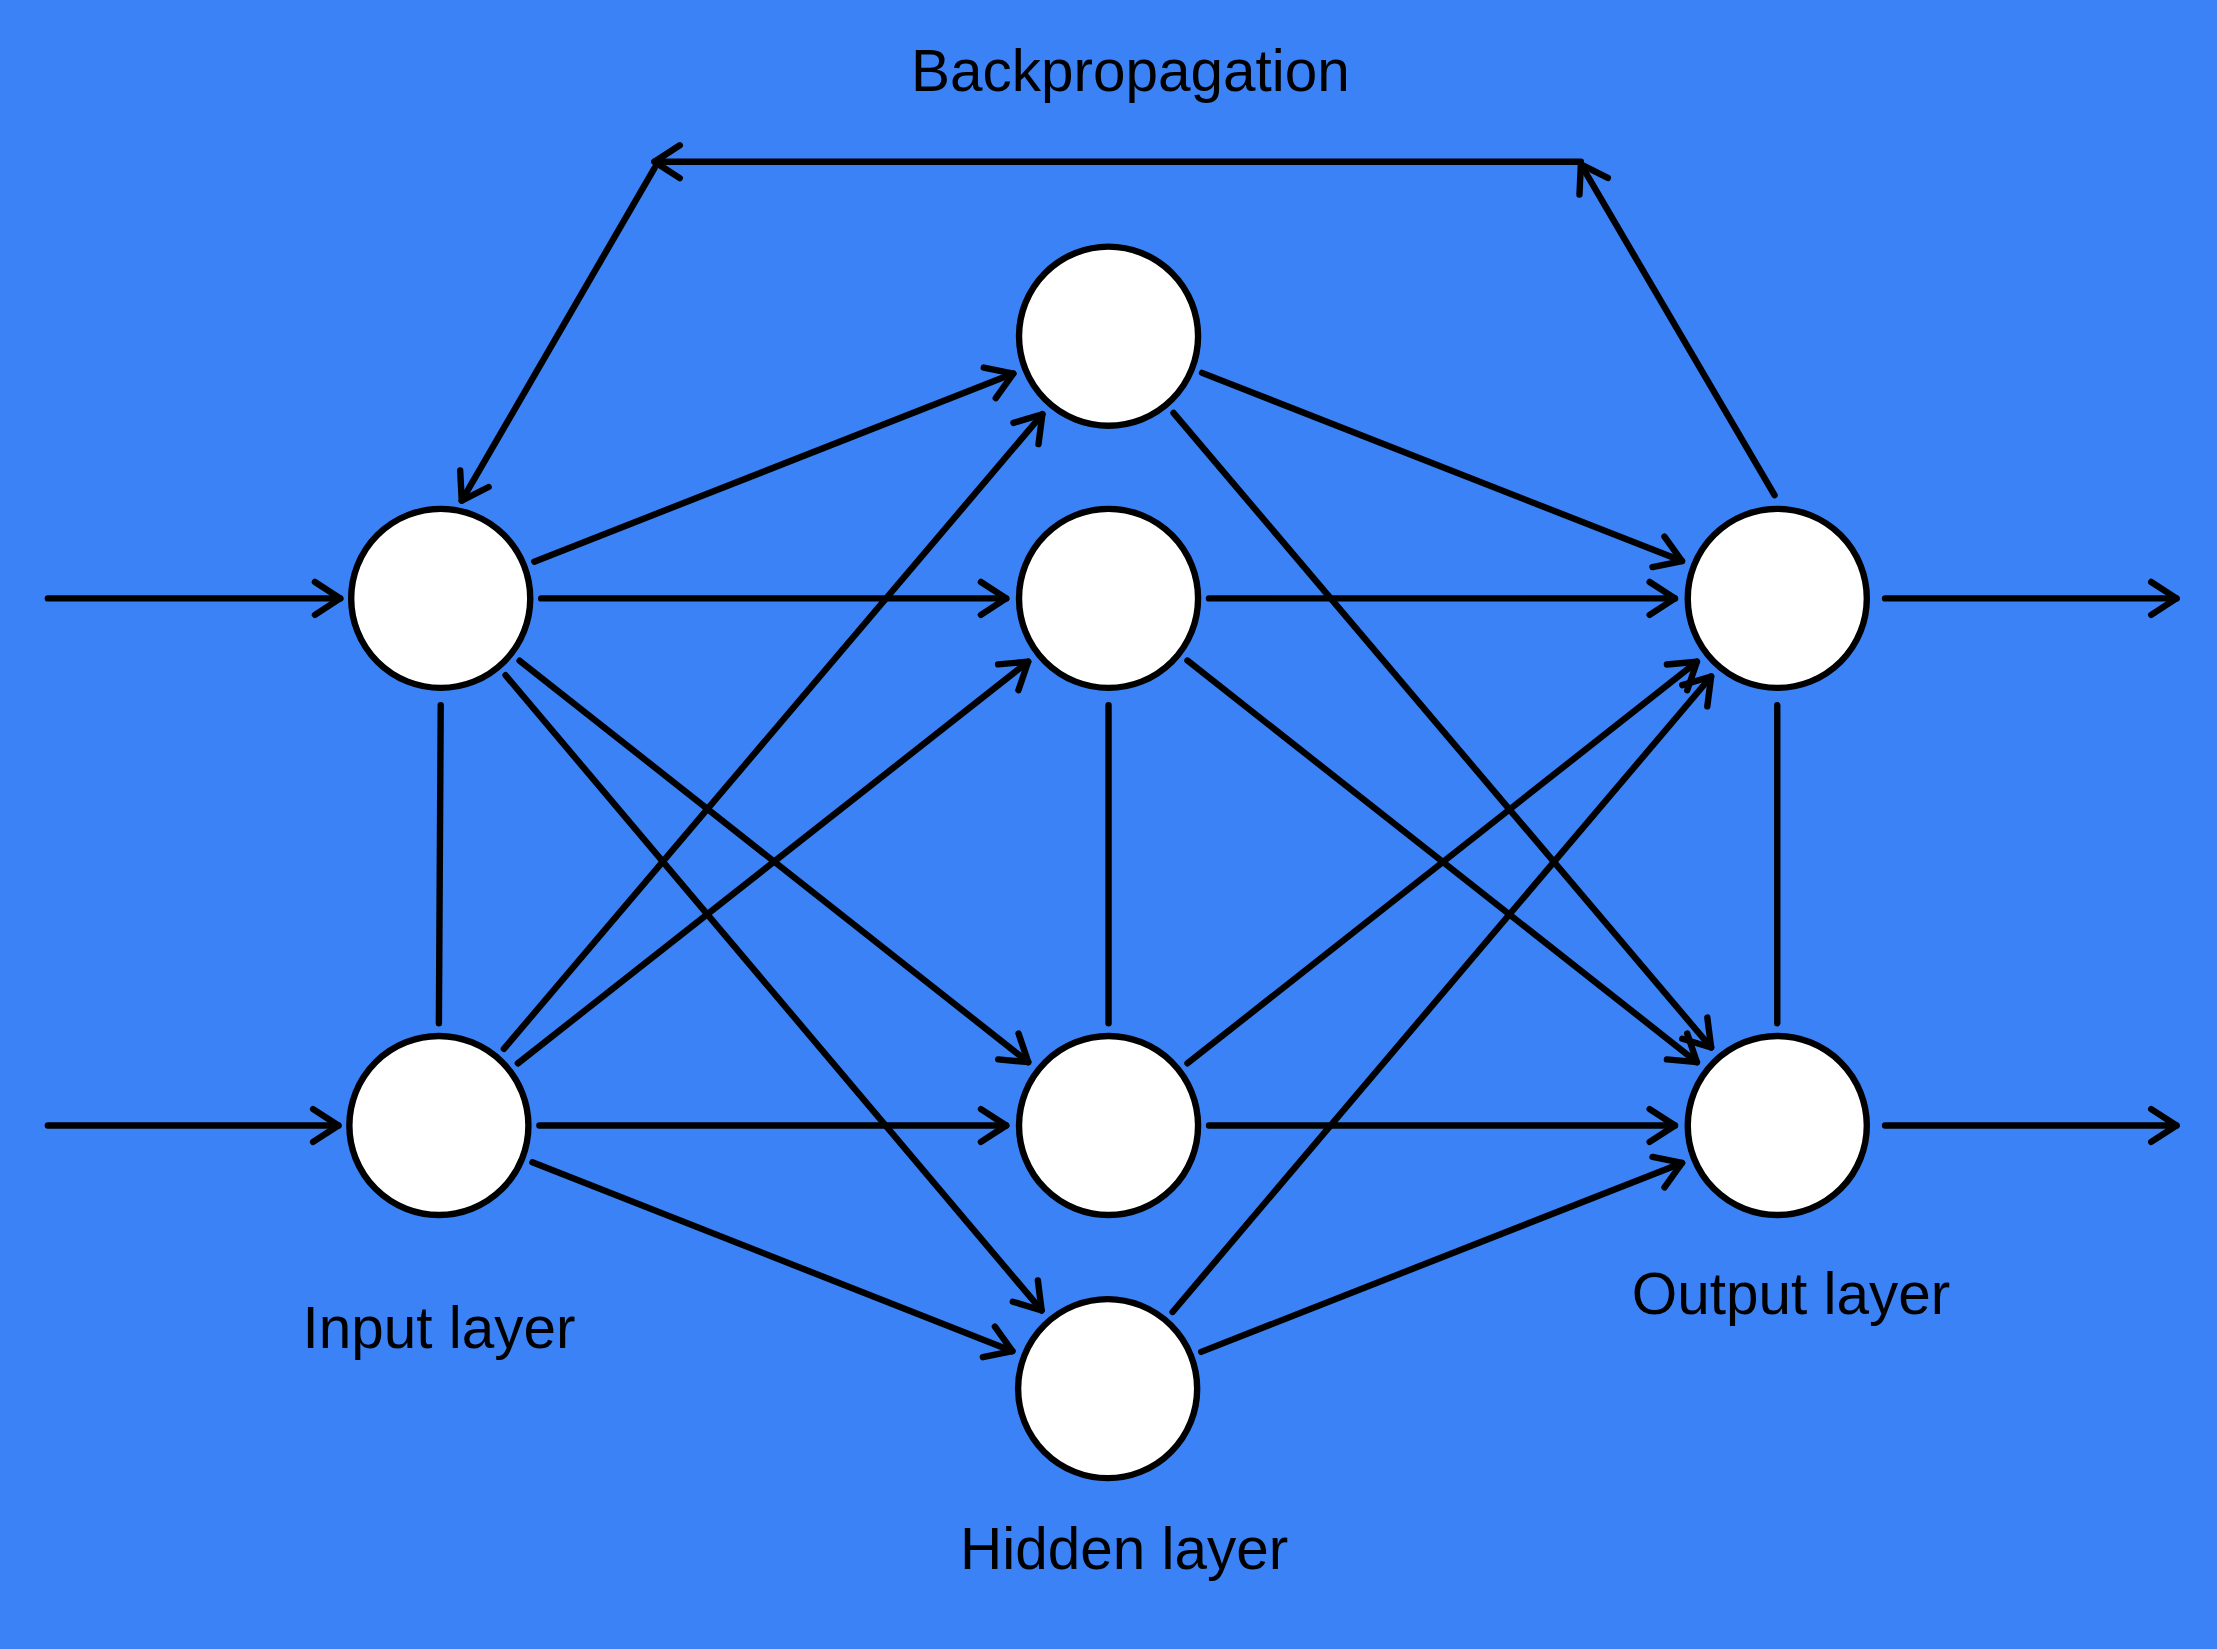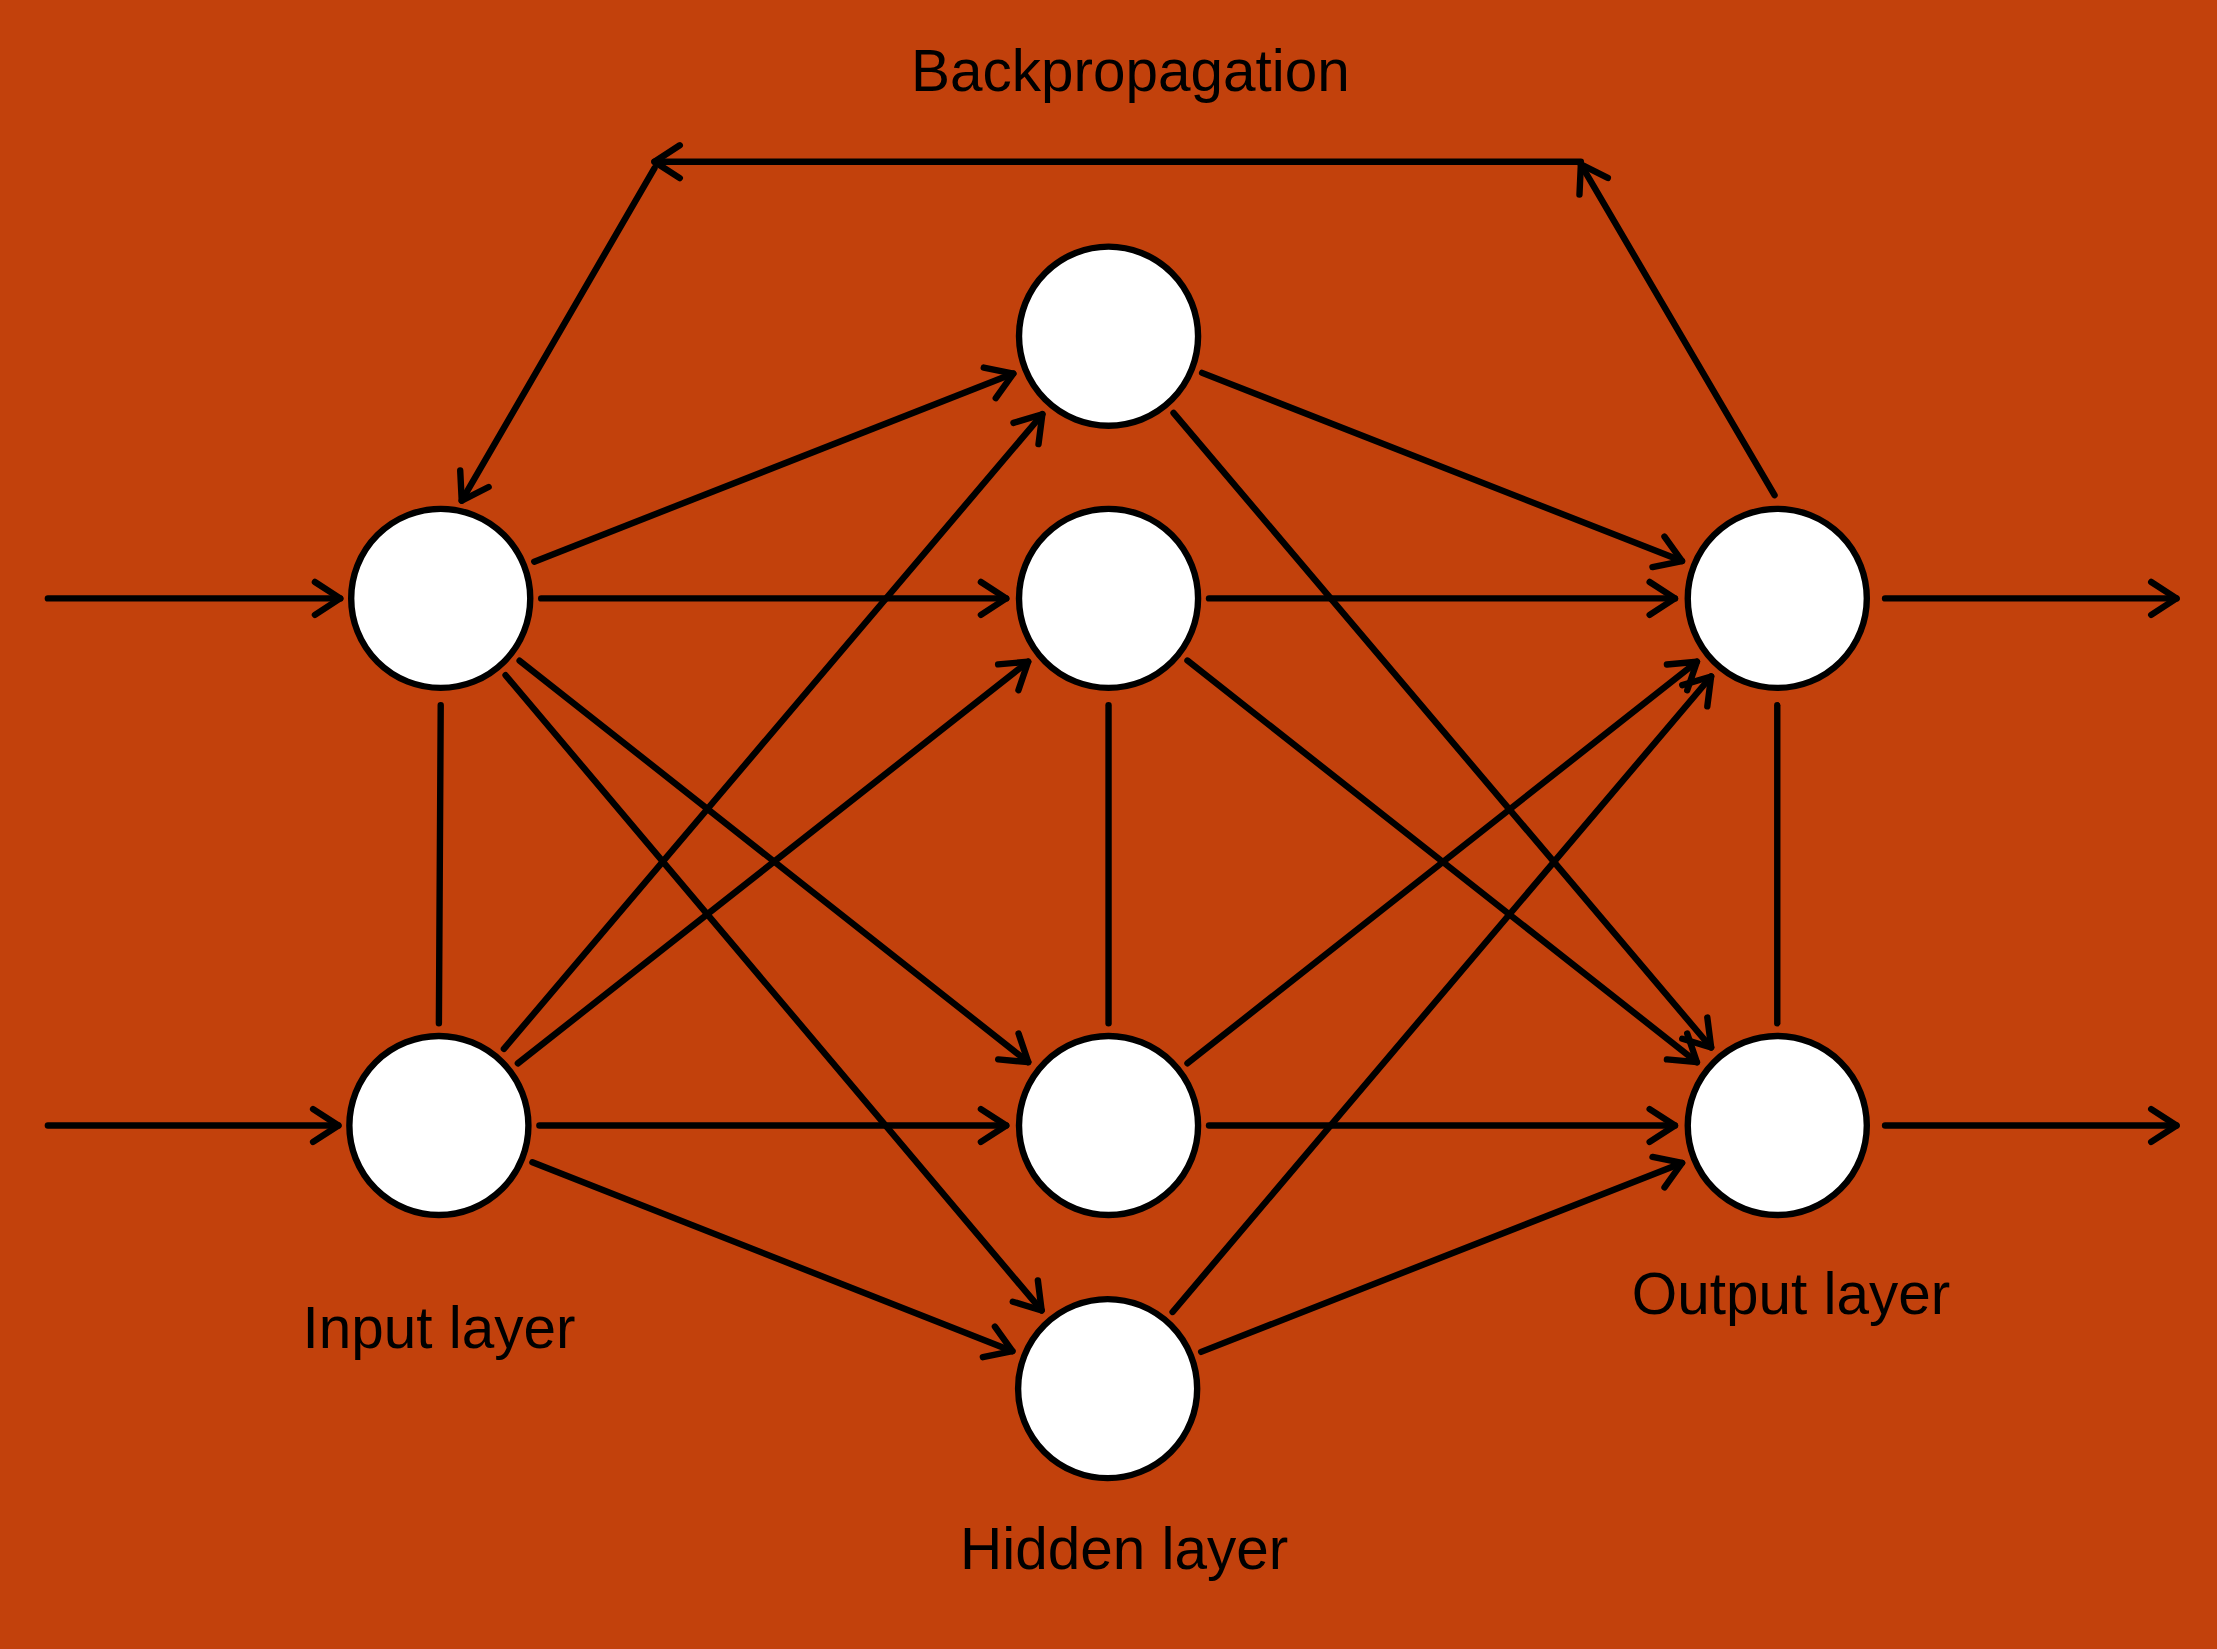--- a/index.html
+++ b/index.html
@@ -4,21 +4,21 @@
 <style>
   html, body {
     margin: 0;
     padding: 0;
     background: #ffffff;
   }
   #canvas {
     position: relative;
     width: 2218px;
     height: 1649px;
-    background: #c2410c;
+    background: #3b82f6;
     overflow: hidden;
   }
   #diagram-svg {
     position: absolute;
     left: 0;
     top: 0;
     width: 100%;
     height: 100%;
   }
   .diagram-text {

